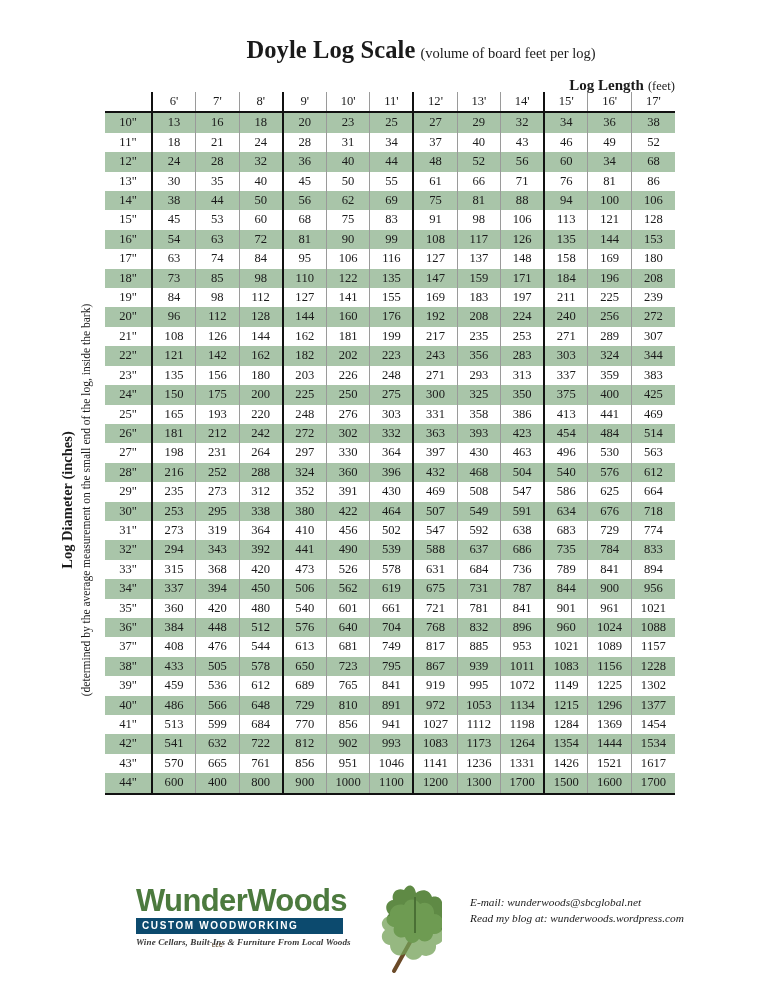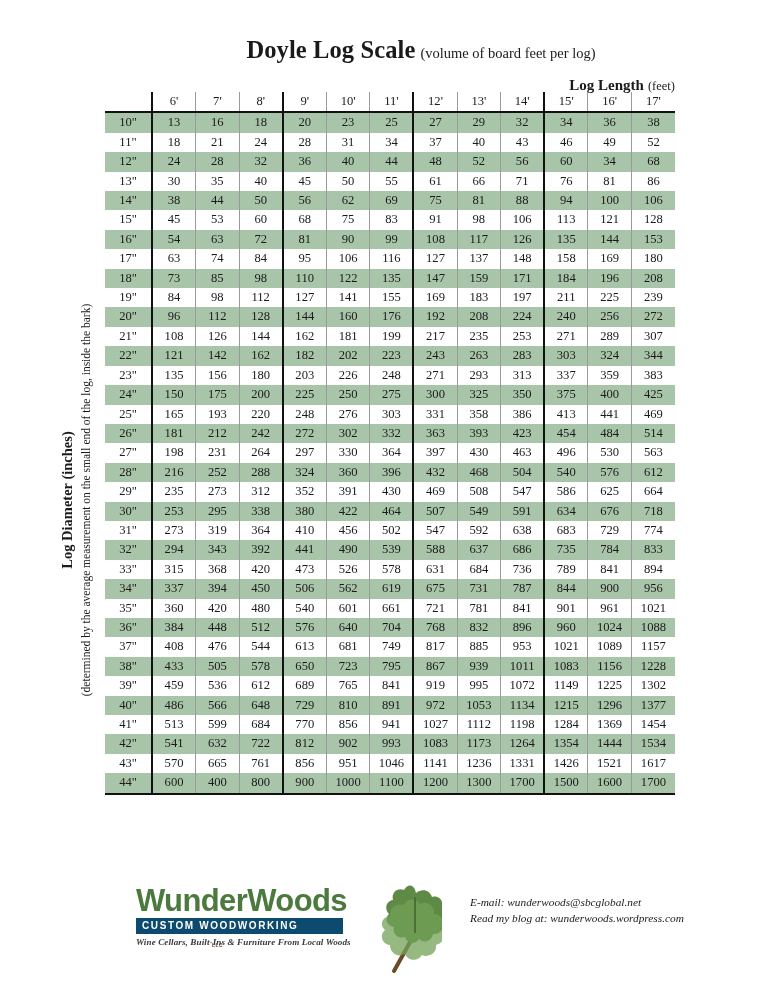--- a/index.html
+++ b/index.html
@@ -428,21 +428,21 @@
           </tr>
           <tr class="shade">
             <td class="diam">22"</td>
             <td class="sep">121</td>
             <td>142</td>
             <td>162</td>
             <td class="sep">182</td>
             <td>202</td>
             <td>223</td>
             <td class="sep">243</td>
-            <td>263</td>
+            <td>356</td>
             <td>283</td>
             <td class="sep">303</td>
             <td>324</td>
             <td>344</td>
           </tr>
           <tr>
             <td class="diam">23"</td>
             <td class="sep">135</td>
             <td>156</td>
             <td>180</td>

